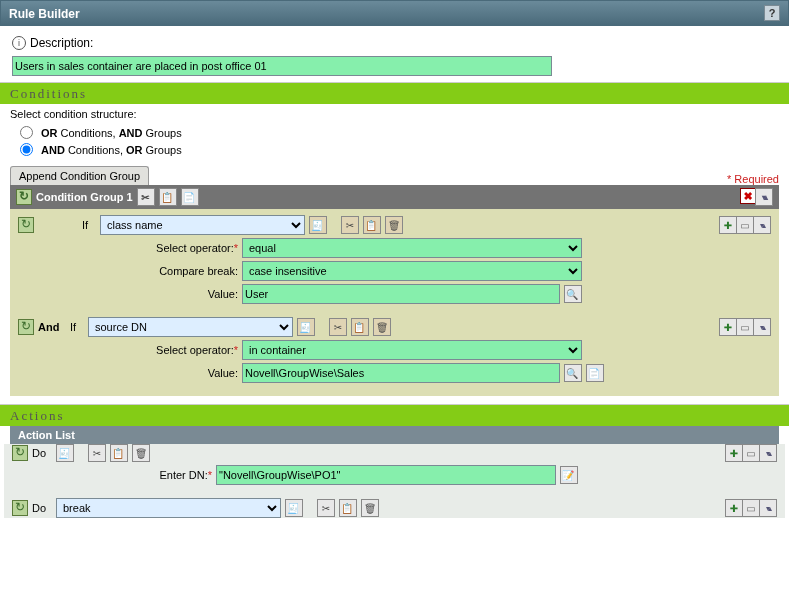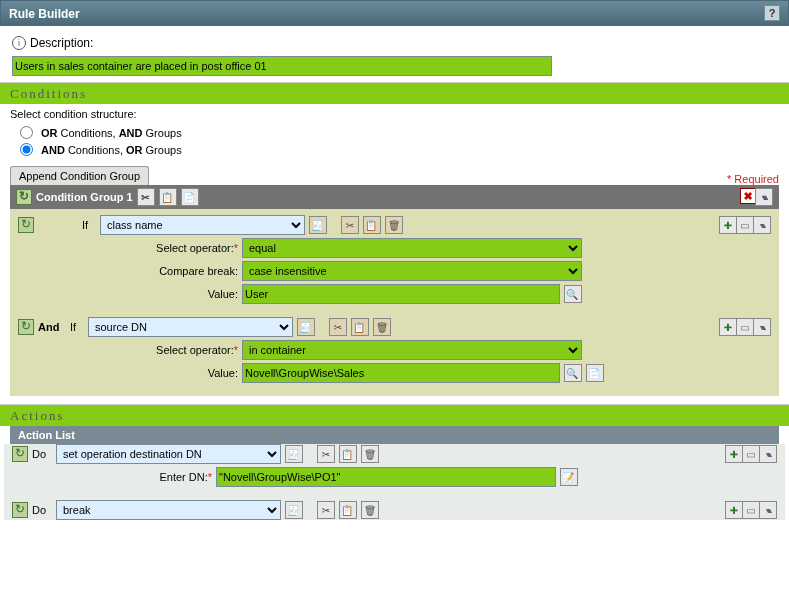--- a/index.html
+++ b/index.html
@@ -123,21 +123,21 @@
     text-align: right;
     width: 220px;
     font-size: 11px;
   }
   .lbl .req { color: #cc2222; }
   select, input[type=text] {
     border: 1px solid #7a8a94;
     font-size: 11px;
     padding: 1px 2px;
     height: 20px;
-    background: #84cc16;
+    background: #86efac;
   }
   .sel-main { width: 205px; background: #def; }
   .sel-wide { width: 340px; }
   .inp-wide { width: 318px; }
   .icon-btn {
     display: inline-flex;
     align-items: center;
     justify-content: center;
     width: 18px; height: 18px;
     border: 1px solid #888;
@@ -306,23 +306,20 @@
 
 <div style="height:8px;"></div>
 <div class="gray-section-header">Actions</div>
 <div class="action-header">Action List</div>
 
 <div class="action-body">
 
   <div class="cond-row">
     <span class="check-icon"></span>
     <span style="width:20px;">Do</span>
-    <select class="sel-main" style="width:225px;">
-      <option>set operation destination DN</option>
-    </select>
     <span class="icon-btn plain">🧾</span>
     <span style="width:6px;"></span>
     <span class="icon-btn plain">✂</span>
     <span class="icon-btn plain">📋</span>
     <span class="icon-btn plain">🗑</span>
     <span class="right-icons">
       <span class="icon-btn plain plus-icon"></span>
       <span class="icon-btn plain minus-icon"></span>
       <span class="icon-btn plain arrow-icon"></span>
     </span>

